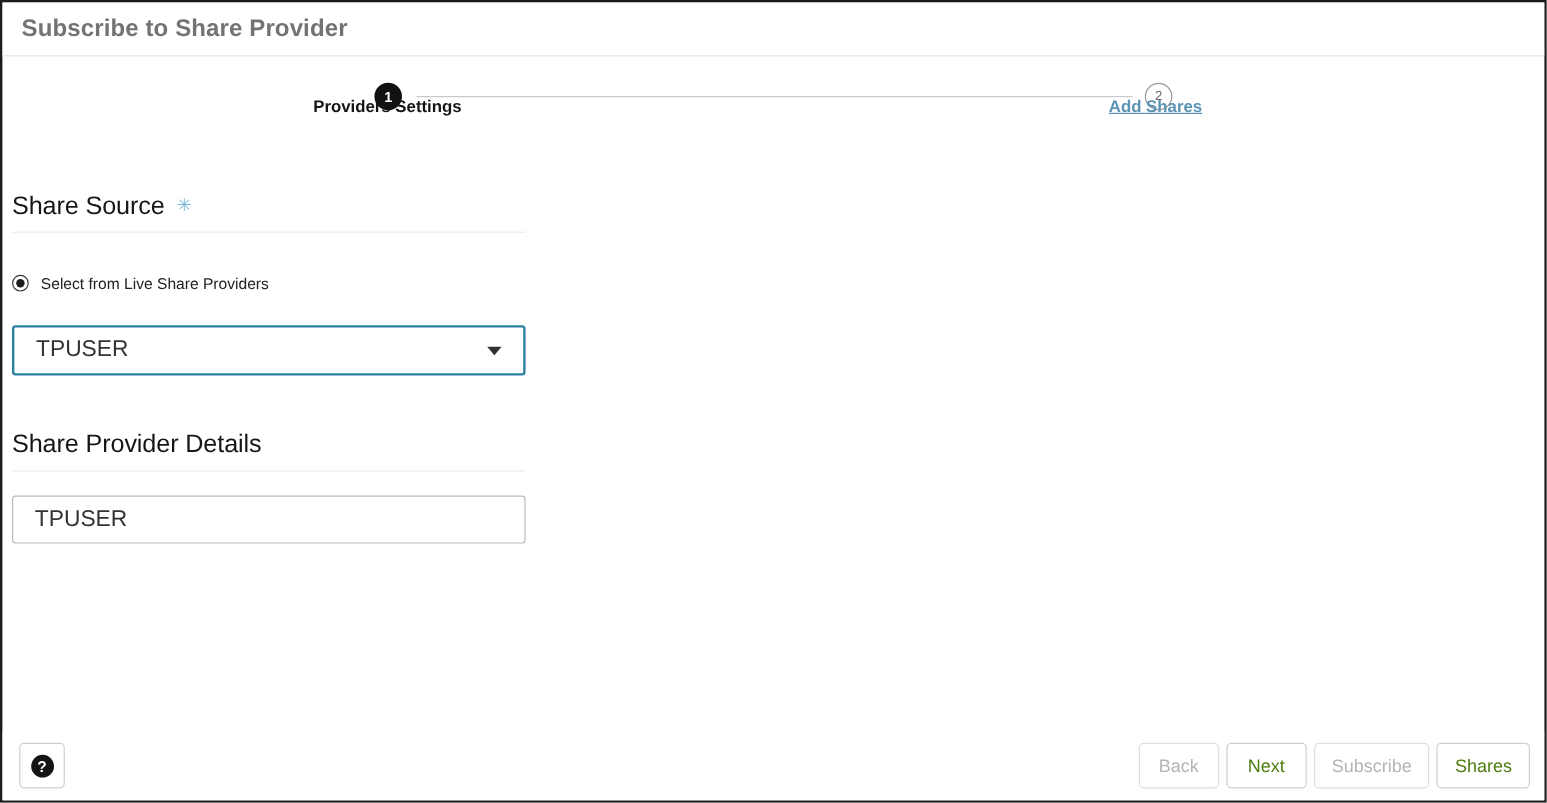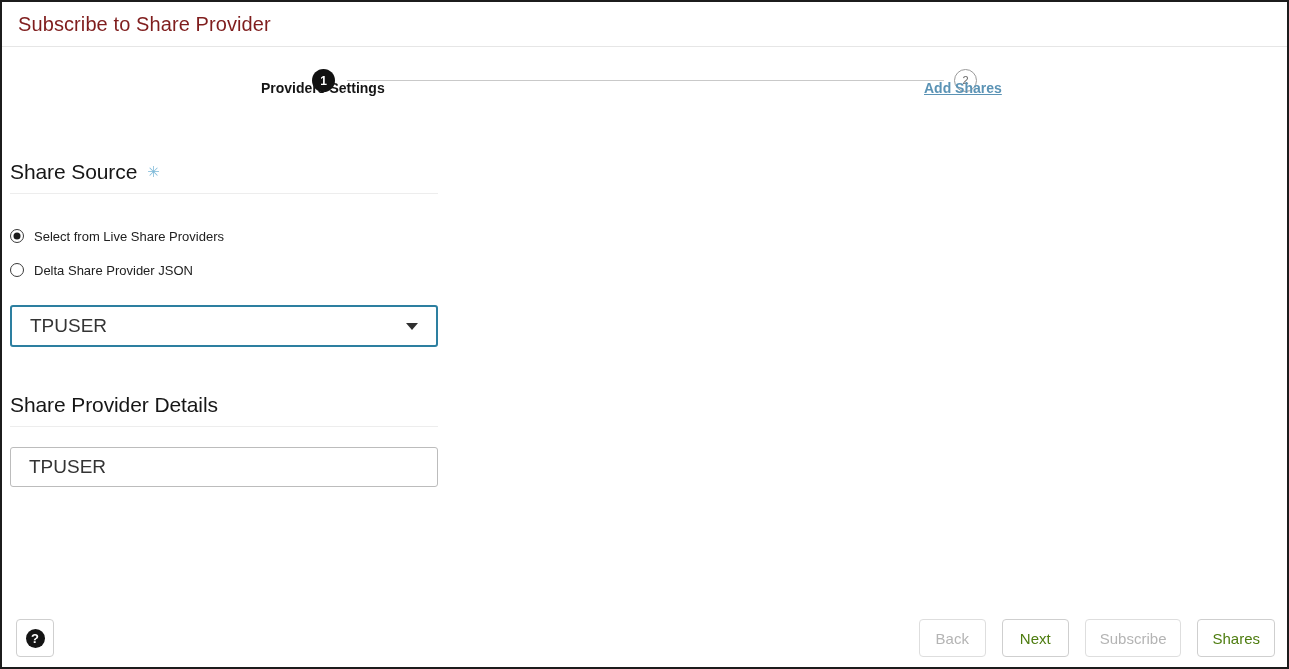--- a/index.html
+++ b/index.html
@@ -25,22 +25,22 @@
   .titlebar {
     height: 45px;
     display: flex;
     align-items: center;
     padding-left: 16px;
     border-bottom: 1px solid #e6e6e6;
     background: #ffffff;
   }
   .titlebar-text {
     font-size: 20px;
-    font-weight: 400;
-    color: #7f1d1d;
+    font-weight: 700;
+    color: #737373;
     letter-spacing: 0.1px;
   }
 
   
   .stepper {
     position: relative;
     height: 86px;
     padding-top: 22px;
   }
   .step-row {
@@ -234,21 +234,21 @@
     width: 19px;
     height: 19px;
     border-radius: 50%;
     background: #141414;
     color: #ffffff;
     font-size: 13px;
     font-weight: bold;
     line-height: 19px;
     text-align: center;
   }
-  .btn-group { display: flex; gap: 16px; }
+  .btn-group { display: flex; gap: 6px; }
   .btn {
     min-width: 67px;
     height: 38px;
     border: 1px solid #cfcfcf;
     border-radius: 4px;
     background: #ffffff;
     font-family: "Liberation Sans", sans-serif;
     font-size: 15px;
     color: #4d7c0f;
     padding: 0 14px;
@@ -291,24 +291,20 @@
     <div class="section-head section-share-source">
       <span class="section-title">Share Source</span>
       <span class="req-asterisk">✳</span>
     </div>
 
     <div class="radio-group">
       <div class="radio-row">
         <span class="radio-mark checked"></span>
         <span class="radio-label">Select from Live Share Providers</span>
       </div>
-      <div class="radio-row">
-        <span class="radio-mark"></span>
-        <span class="radio-label">Delta Share Provider JSON</span>
-      </div>
     </div>
 
     <div class="select-wrap">
       <div class="select-box">
         <span class="select-value">TPUSER</span>
         <span class="caret"></span>
       </div>
     </div>
 
     <div class="section-head section-provider-details">

